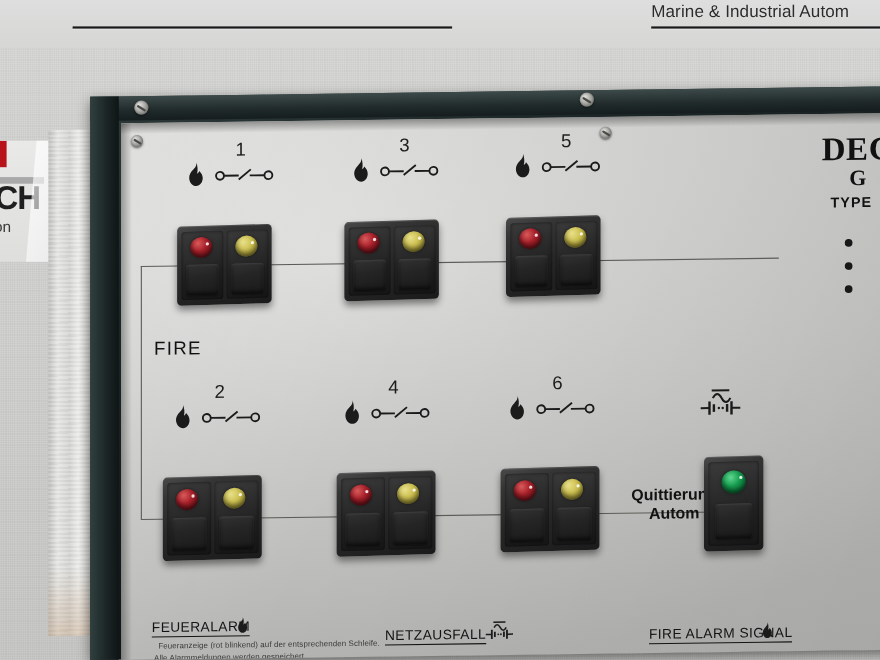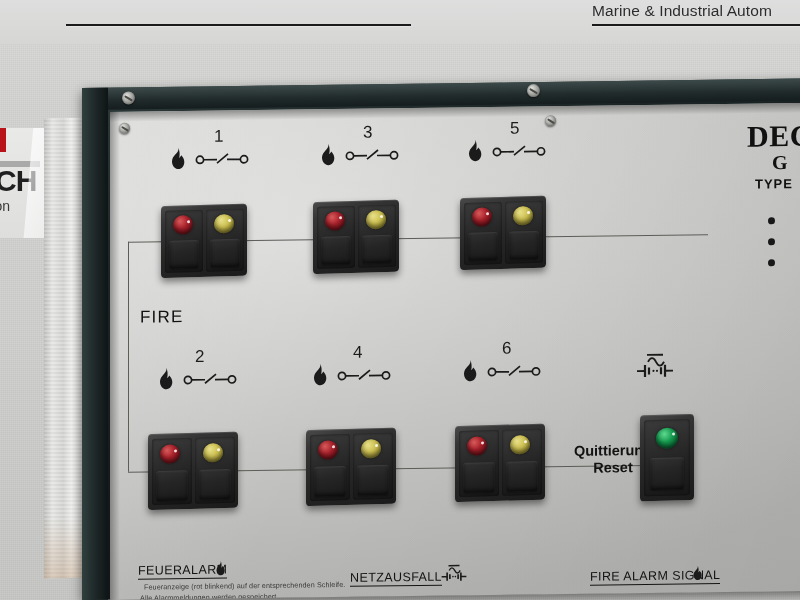--- a/index.html
+++ b/index.html
@@ -413,21 +413,21 @@
       <line x1="14" y1="16" x2="14" y2="28" stroke="#1b1b1b" stroke-width="2.2"></line>
       <line x1="18" y1="18.5" x2="18" y2="25.5" stroke="#1b1b1b" stroke-width="2.2"></line>
       <circle cx="22.5" cy="22" r="1.1" fill="#1b1b1b"></circle>
       <circle cx="26" cy="22" r="1.1" fill="#1b1b1b"></circle>
       <line x1="30" y1="18.5" x2="30" y2="25.5" stroke="#1b1b1b" stroke-width="2.2"></line>
       <line x1="34" y1="16" x2="34" y2="28" stroke="#1b1b1b" stroke-width="2.2"></line>
       <line x1="34" y1="22" x2="42" y2="22" stroke="#1b1b1b" stroke-width="1.8"></line>
     </svg>
     <div class="lbl quit" style="left:444px;top:337px;width:118px;">
       <span>Quittierung</span><br>
-      <span>Reset</span>
+      <span>Autom</span>
     </div>
     <div class="mod" style="left:530px;top:310px;width:54px;height:86px;">
       <div class="cell" style="left:4px;width:46px;">
         <div class="led green" style="left:12px;top:8px;width:22px;height:21px;">
             <i class="glint"></i>
           </div>
         <div class="rocker" style="left:6px;top:38px;width:34px;height:32px;"></div>
       </div>
     </div>
 

